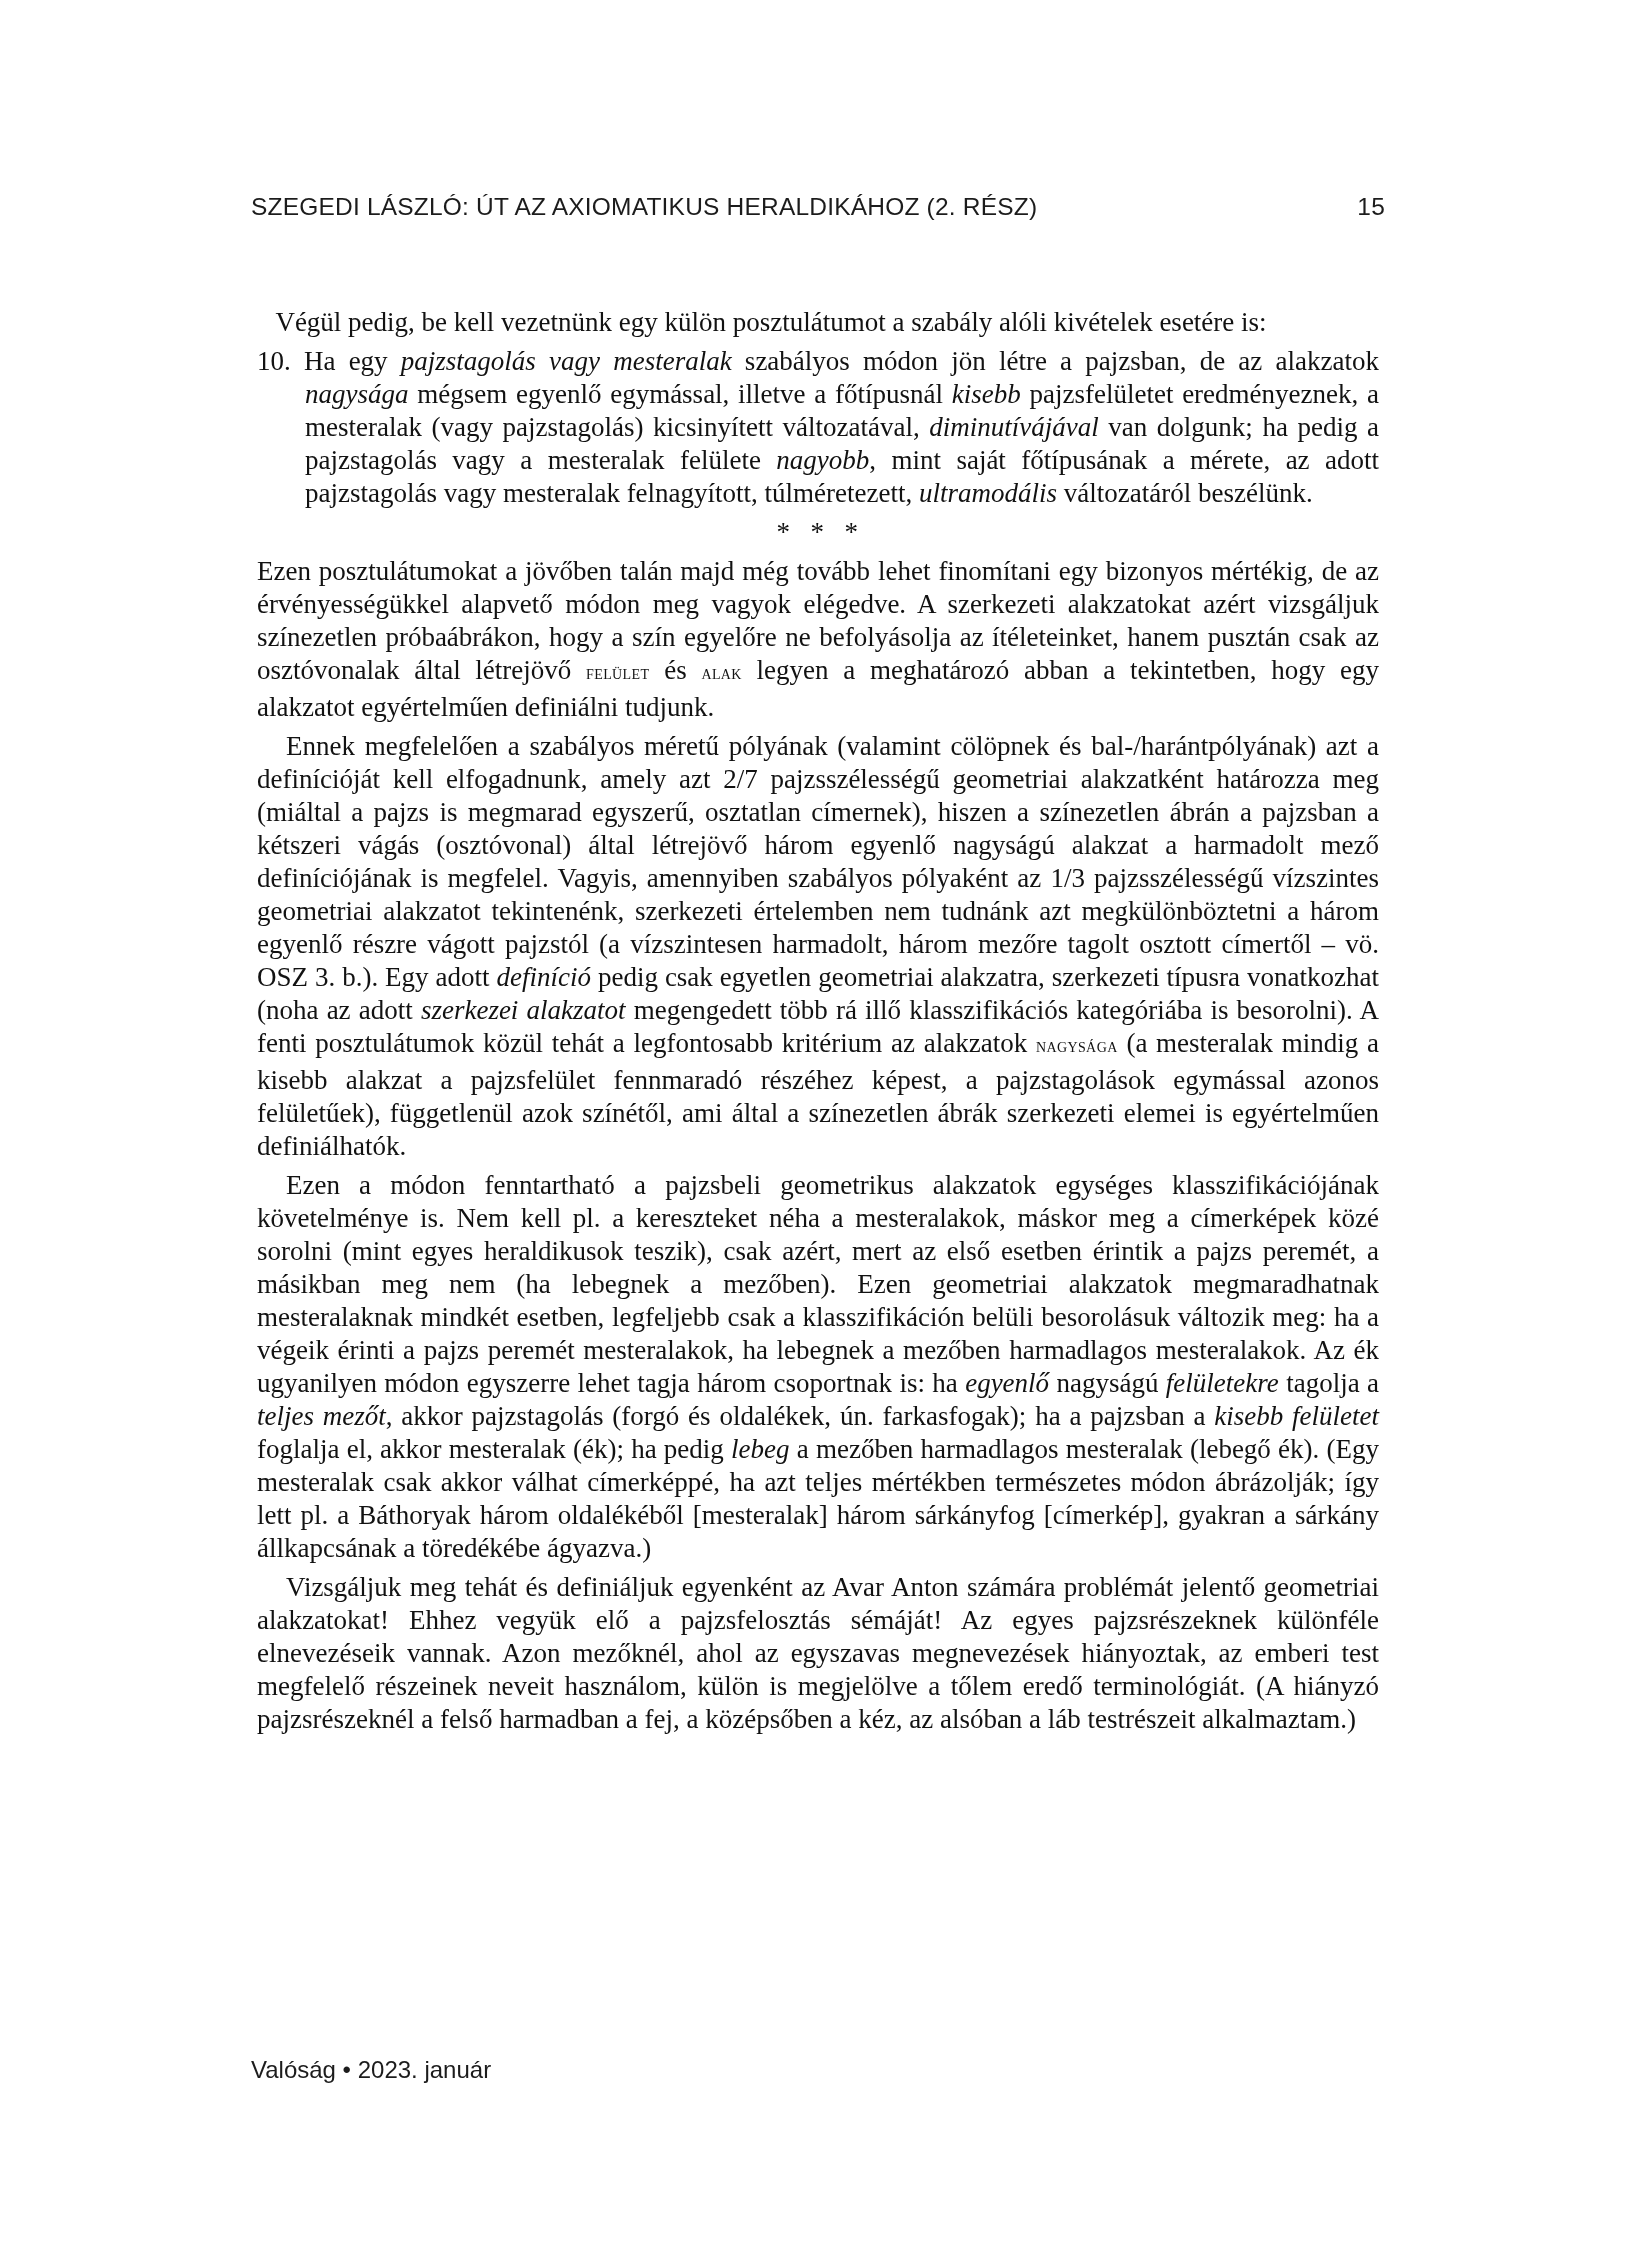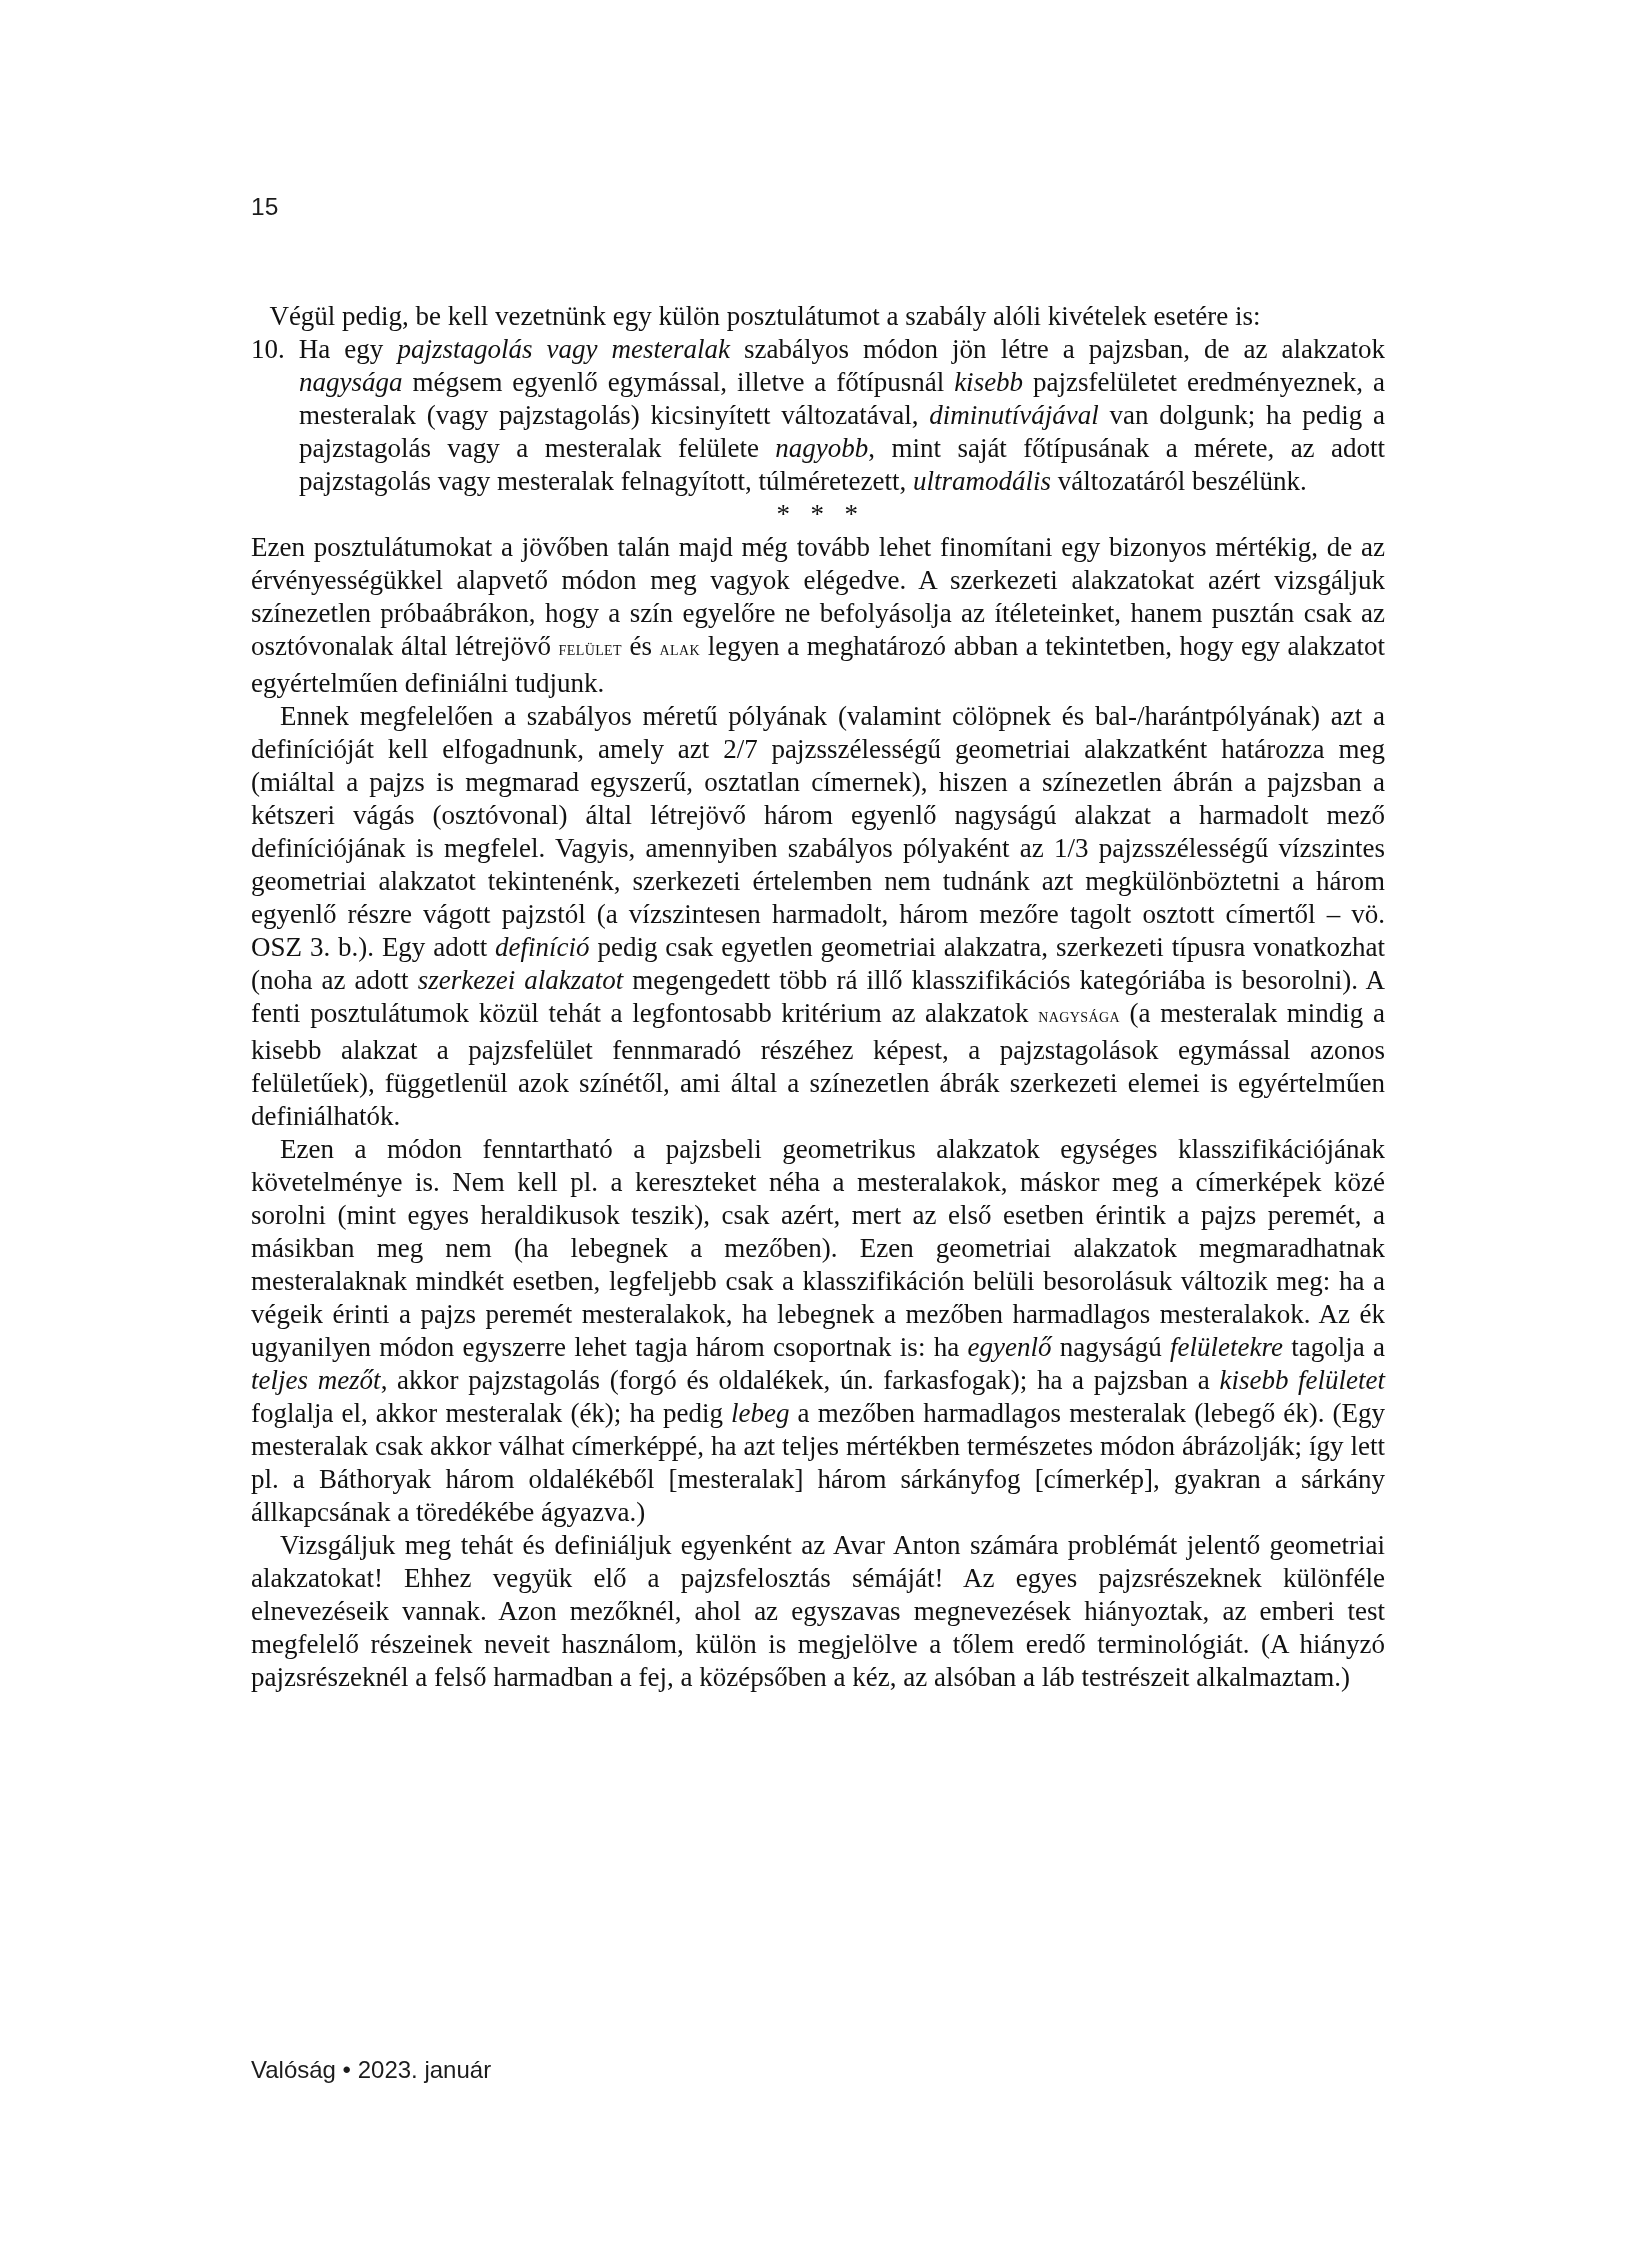--- a/index.html
+++ b/index.html
@@ -34,21 +34,21 @@
     left: 251px;
     top: 300px;
     width: 1134px;
     font-family: "Liberation Serif", serif;
     font-size: 27px;
     line-height: 33px;
     text-align: justify;
     color: #121212;
   }
   .article-body p {
-    margin: 0;
+    margin: 6px;
     padding: 0;
   }
   p.indent       { text-indent: 29px; }
   p.small-indent { text-indent: 18.4px; }
   p.no-indent    { text-indent: 0; }
   p.hanging {
     padding-left: 48px;
     text-indent: -48px;
   }
   p.separator {
@@ -68,20 +68,21 @@
     color: #1c1c1c;
     white-space: nowrap;
   }
 </style>
 </head>
 <body>
 
 <div class="page">
 
   <div class="page-header">
+    <span>SZEGEDI LÁSZLÓ: ÚT AZ AXIOMATIKUS HERALDIKÁHOZ (2. RÉSZ)</span>
     <span>15</span>
   </div>
 
   <div class="article-body">
     <p class="small-indent"><span>Végül pedig, be kell vezetnünk egy külön posztulátumot a szabály alóli kivételek esetére is:</span></p>
     <p class="hanging"><span>10. Ha egy </span><span class="run-i">pajzstagolás vagy mesteralak</span><span> szabályos módon jön létre a pajzsban, de az alakzatok </span><span class="run-i">nagysága</span><span> mégsem egyenlő egymással, illetve a főtípusnál </span><span class="run-i">kisebb</span><span> pajzsfelületet eredményeznek, a mesteralak (vagy pajzstagolás) kicsinyített változatával, </span><span class="run-i">diminutívájával</span><span> van dolgunk; ha pedig a pajzstagolás vagy a mesteralak felülete </span><span class="run-i">nagyobb</span><span>, mint saját főtípusának a mérete, az adott pajzstagolás vagy mesteralak felnagyított, túlméretezett, </span><span class="run-i">ultramodális</span><span> változatáról beszélünk.</span></p>
     <p class="separator">* * *</p>
     <p class="no-indent"><span>Ezen posztulátumokat a jövőben talán majd még tovább lehet finomítani egy bizonyos mértékig, de az érvényességükkel alapvető módon meg vagyok elégedve. A szerkezeti alakzatokat azért vizsgáljuk színezetlen próbaábrákon, hogy a szín egyelőre ne befolyásolja az ítéleteinket, hanem pusztán csak az osztóvonalak által létrejövő </span><span class="run-sc">FELÜLET</span><span> és </span><span class="run-sc">ALAK</span><span> legyen a meghatározó abban a tekintetben, hogy egy alakzatot egyértelműen definiálni tudjunk.</span></p>
     <p class="indent"><span>Ennek megfelelően a szabályos méretű pólyának (valamint cölöpnek és bal-/harántpólyának) azt a definícióját kell elfogadnunk, amely azt 2/7 pajzsszélességű geometriai alakzatként határozza meg (miáltal a pajzs is megmarad egyszerű, osztatlan címernek), hiszen a színezetlen ábrán a pajzsban a kétszeri vágás (osztóvonal) által létrejövő három egyenlő nagyságú alakzat a harmadolt mező definíciójának is megfelel. Vagyis, amennyiben szabályos pólyaként az 1/3 pajzsszélességű vízszintes geometriai alakzatot tekintenénk, szerkezeti értelemben nem tudnánk azt megkülönböztetni a három egyenlő részre vágott pajzstól (a vízszintesen harmadolt, három mezőre tagolt osztott címertől – vö. OSZ 3. b.). Egy adott </span><span class="run-i">definíció</span><span> pedig csak egyetlen geometriai alakzatra, szerkezeti típusra vonatkozhat (noha az adott </span><span class="run-i">szerkezei alakzatot</span><span> megengedett több rá illő klasszifikációs kategóriába is besorolni). A fenti posztulátumok közül tehát a legfontosabb kritérium az alakzatok </span><span class="run-sc">NAGYSÁGA</span><span> (a mesteralak mindig a kisebb alakzat a pajzsfelület fennmaradó részéhez képest, a pajzstagolások egymással azonos felületűek), függetlenül azok színétől, ami által a színezetlen ábrák szerkezeti elemei is egyértelműen definiálhatók.</span></p>
     <p class="indent"><span>Ezen a módon fenntartható a pajzsbeli geometrikus alakzatok egységes klasszifikációjának követelménye is. Nem kell pl. a kereszteket néha a mesteralakok, máskor meg a címerképek közé sorolni (mint egyes heraldikusok teszik), csak azért, mert az első esetben érintik a pajzs peremét, a másikban meg nem (ha lebegnek a mezőben). Ezen geometriai alakzatok megmaradhatnak mesteralaknak mindkét esetben, legfeljebb csak a klasszifikáción belüli besorolásuk változik meg: ha a végeik érinti a pajzs peremét mesteralakok, ha lebegnek a mezőben harmadlagos mesteralakok. Az ék ugyanilyen módon egyszerre lehet tagja három csoportnak is: ha </span><span class="run-i">egyenlő</span><span> nagyságú </span><span class="run-i">felületekre</span><span> tagolja a </span><span class="run-i">teljes mezőt</span><span>, akkor pajzstagolás (forgó és oldalékek, ún. farkasfogak); ha a pajzsban a </span><span class="run-i">kisebb felületet</span><span> foglalja el, akkor mesteralak (ék); ha pedig </span><span class="run-i">lebeg</span><span> a mezőben harmadlagos mesteralak (lebegő ék). (Egy mesteralak csak akkor válhat címerképpé, ha azt teljes mértékben természetes módon ábrázolják; így lett pl. a Báthoryak három oldalékéből [mesteralak] három sárkányfog [címerkép], gyakran a sárkány állkapcsának a töredékébe ágyazva.)</span></p>

